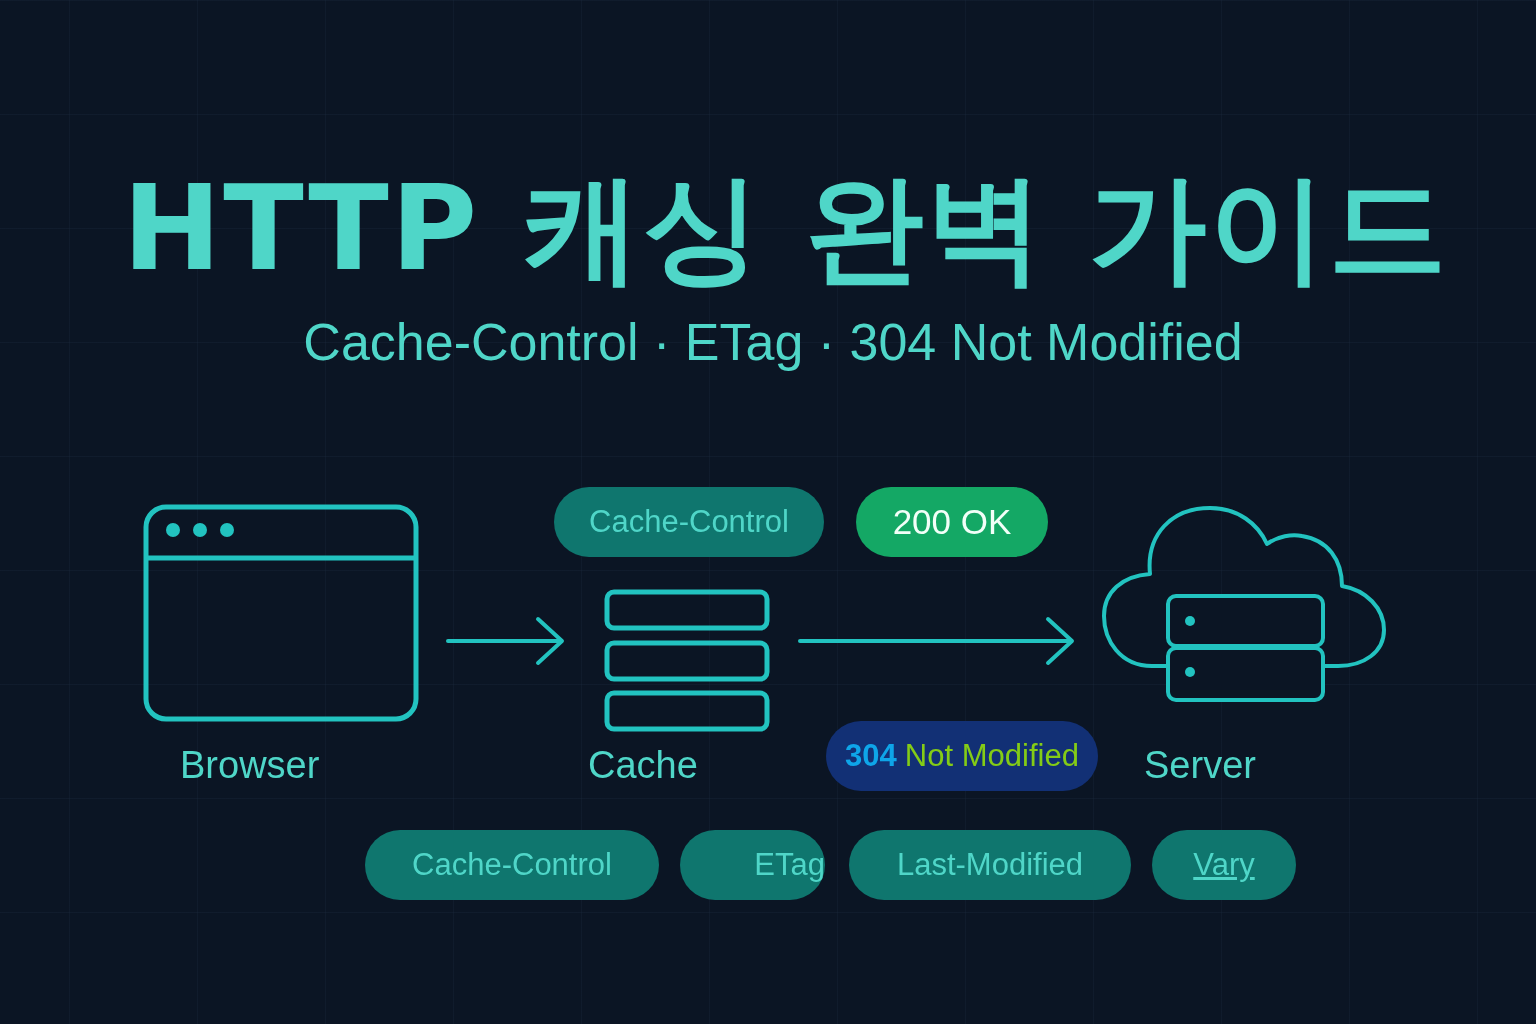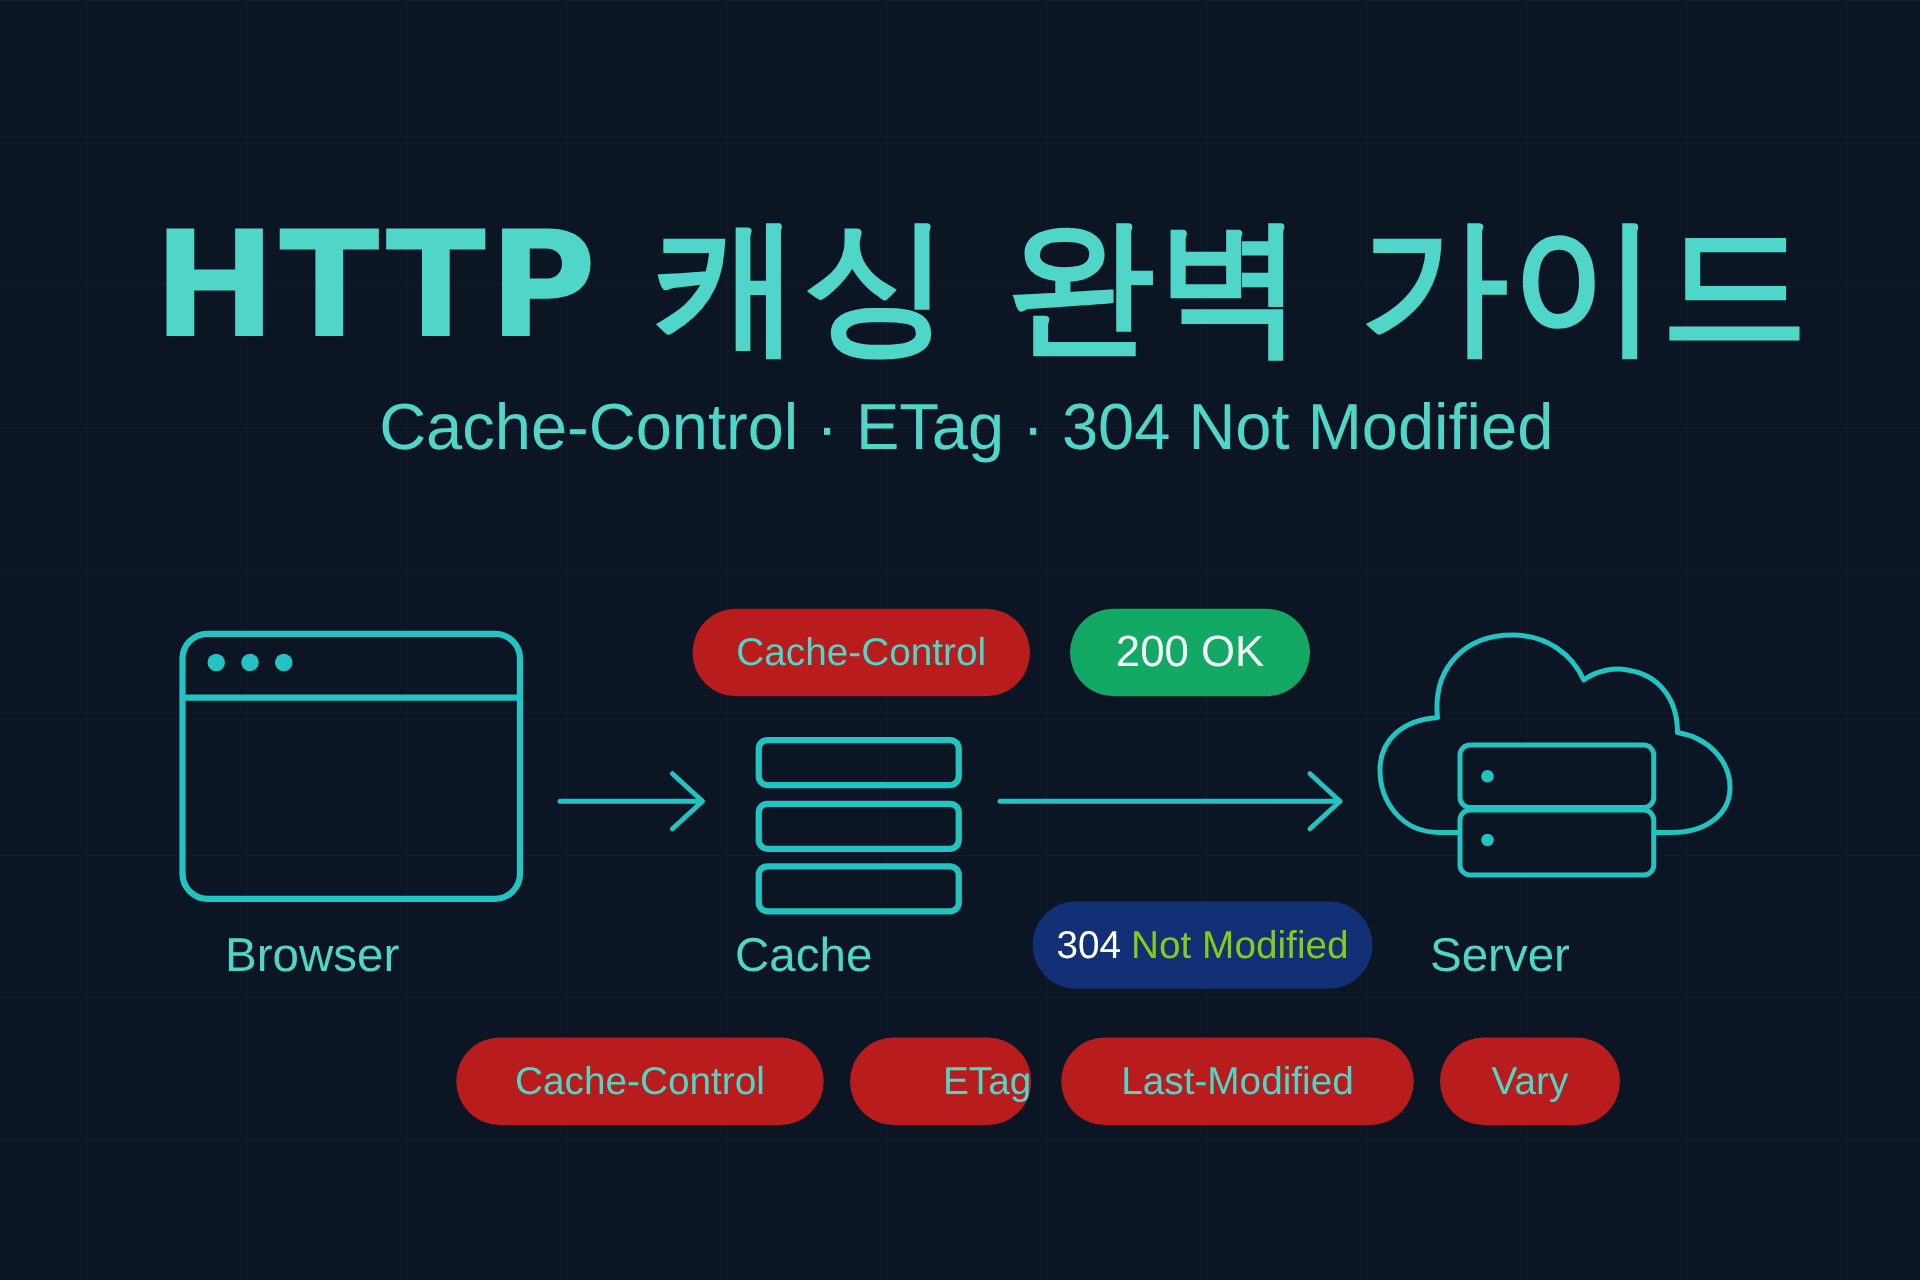--- a/index.html
+++ b/index.html
@@ -31,24 +31,24 @@
   }
   .node-label {
     position: absolute; font-size: 38px; color: #4fd6c8;
     font-family: "Liberation Sans", sans-serif; 
   }
   .pill {
     position: absolute; height: 70px; border-radius: 35px;
     display: flex; align-items: center; justify-content: center;
     font-family: "Liberation Sans", sans-serif; font-size: 31px;
   }
-  .pill-dark { background: #b91c1c; color: #4fd6c8; }
+  .pill-dark { background: #0f766e; color: #4fd6c8; }
   .pill-green { background: #14a865; color: #f2fff8; font-size: 35px; }
   .pill-blue { background: #123075; font-size: 31px; }
-  .pill-blue .code { color: #ffffff; font-weight: normal; margin-right: 8px; }
+  .pill-blue .code { color: #0ea5e9; font-weight: bold; margin-right: 8px; }
   .pill-blue .text { color: #84cc16; }
   svg { position: absolute; overflow: visible; }
 </style>
 </head>
 <body>
 
 <div class="title">HTTP 캐싱 완벽 가이드</div>
 <div class="subtitle">Cache-Control · ETag · 304 Not Modified</div>
 
 <svg style="left:143px;top:504px" width="276" height="218" viewBox="0 0 276 218">
@@ -101,15 +101,15 @@
 
 <div class="pill pill-dark" style="left:365px;top:830px;width:294px;">
   <span>Cache-Control</span>
 </div>
 <div class="pill pill-dark" style="left:680px;top:830px;width:145px;justify-content:flex-end;">
   <span>ETag</span>
 </div>
 <div class="pill pill-dark" style="left:849px;top:830px;width:282px;">
   <span>Last-Modified</span>
 </div>
-<div class="pill pill-dark" style="left:1152px;top:830px;width:144px;">
+<div class="pill pill-dark" style="left:1152px;top:830px;width:144px;text-decoration:underline;">
   <span>Vary</span>
 </div>
 
 </body></html>

